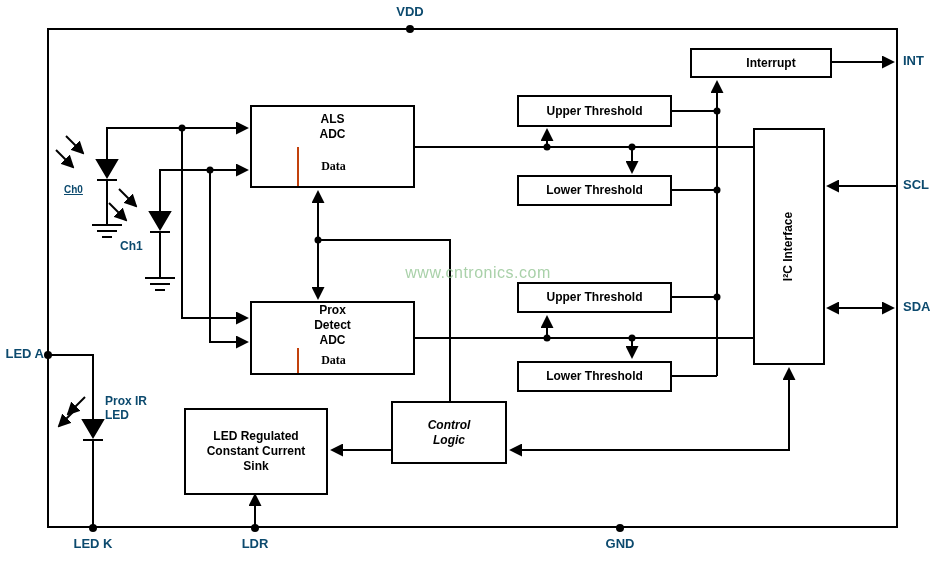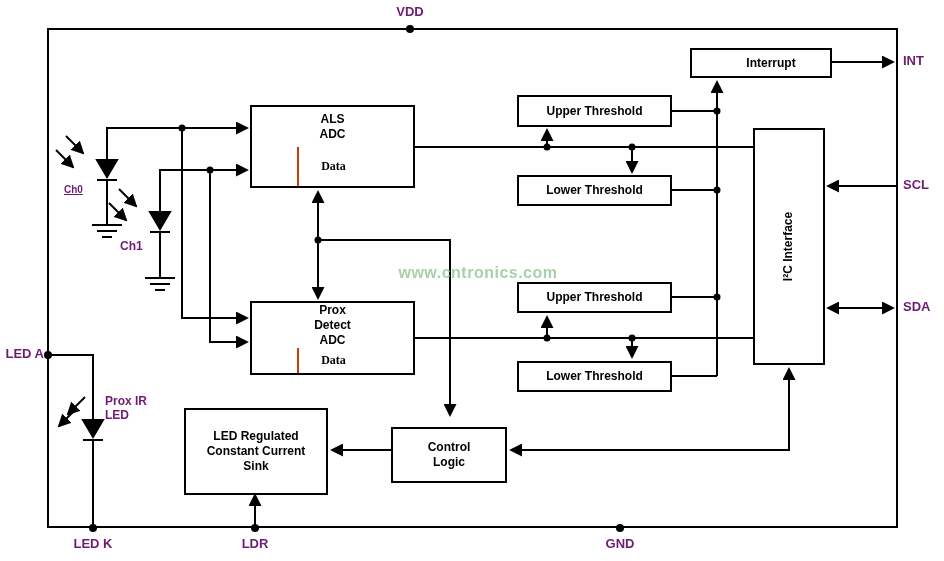--- a/index.html
+++ b/index.html
@@ -7,23 +7,23 @@
   body { font-family:"Liberation Sans", sans-serif; }
   .stage { position:relative; width:944px; height:561px; background:#fff; overflow:hidden; }
   .chip-border { position:absolute; left:47px; top:28px; width:851px; height:500px; border:2px solid #000; background:transparent; z-index:0; }
   .wire-layer { position:absolute; left:0; top:0; width:944px; height:561px; z-index:1; }
   .box { position:absolute; border:2px solid #000; background:#fff; display:flex; align-items:center; justify-content:center;
          font-weight:bold; font-size:12px; text-align:center; white-space:pre-line; line-height:1.25; z-index:2; color:#000; }
   .adc { padding:0;flex-direction:column; }
   .adc-main { flex:1 1 auto; height:100%; display:flex; align-items:center; justify-content:center; white-space:pre-line; }
   .adc-data { width:72px; height:100%; border-left:2px solid #c2410c; display:flex; align-items:center; justify-content:center;font-family:Liberation Serif, serif; }
   .vert { transform:rotate(-90deg); white-space:nowrap; font-weight:bold; font-size:12px; }
-  .pin-label { position:absolute; font-weight:bold; font-size:13px; color:#701a75; z-index:2; white-space:pre-line; line-height:1.15; }
+  .pin-label { position:absolute; font-weight:bold; font-size:13px; color:#0c4a6e; z-index:2; white-space:pre-line; line-height:1.15; }
   .watermark { position:absolute; left:378px; top:264px; width:200px; text-align:center; font-size:16px; letter-spacing:0.5px;
-               color:#9bc99b; z-index:3; pointer-events:none; font-weight:bold; opacity:0.85; }
+               color:#9bc99b; z-index:3; pointer-events:none; font-weight:normal; opacity:0.85; }
 </style>
 </head>
 <body>
 
 <div class="stage">
 
   <div class="chip-border"></div>
 
   <svg class="wire-layer" width="944" height="561" viewBox="0 0 944 561">
     <defs>
@@ -158,21 +158,21 @@
   <div class="box" style="left:517px; top:175px; width:155px; height:31px;">Lower Threshold</div>
 
   <div class="box" style="left:517px; top:282px; width:155px; height:31px;">Upper Threshold</div>
 
   <div class="box" style="left:517px; top:361px; width:155px; height:31px;">Lower Threshold</div>
 
   <div class="box" style="left:753px; top:128px; width:72px; height:237px;">
     <span class="vert">I²C Interface</span>
   </div>
 
-  <div class="box" style="left:391px; top:427px; width:116px; height:56px;">Control
+  <div class="box" style="left:391px; top:401px; width:116px; height:63px;font-style:italic;">Control
 Logic</div>
 
   <div class="box" style="left:184px; top:408px; width:144px; height:87px;">LED Regulated
 Constant Current
 Sink</div>
 
   <div class="pin-label" style="left:390px; top:5px; width:40px; text-align:center;">VDD</div>
   <div class="pin-label" style="left:903px; top:54px;">INT</div>
   <div class="pin-label" style="left:903px; top:178px;">SCL</div>
   <div class="pin-label" style="left:903px; top:300px;">SDA</div>

